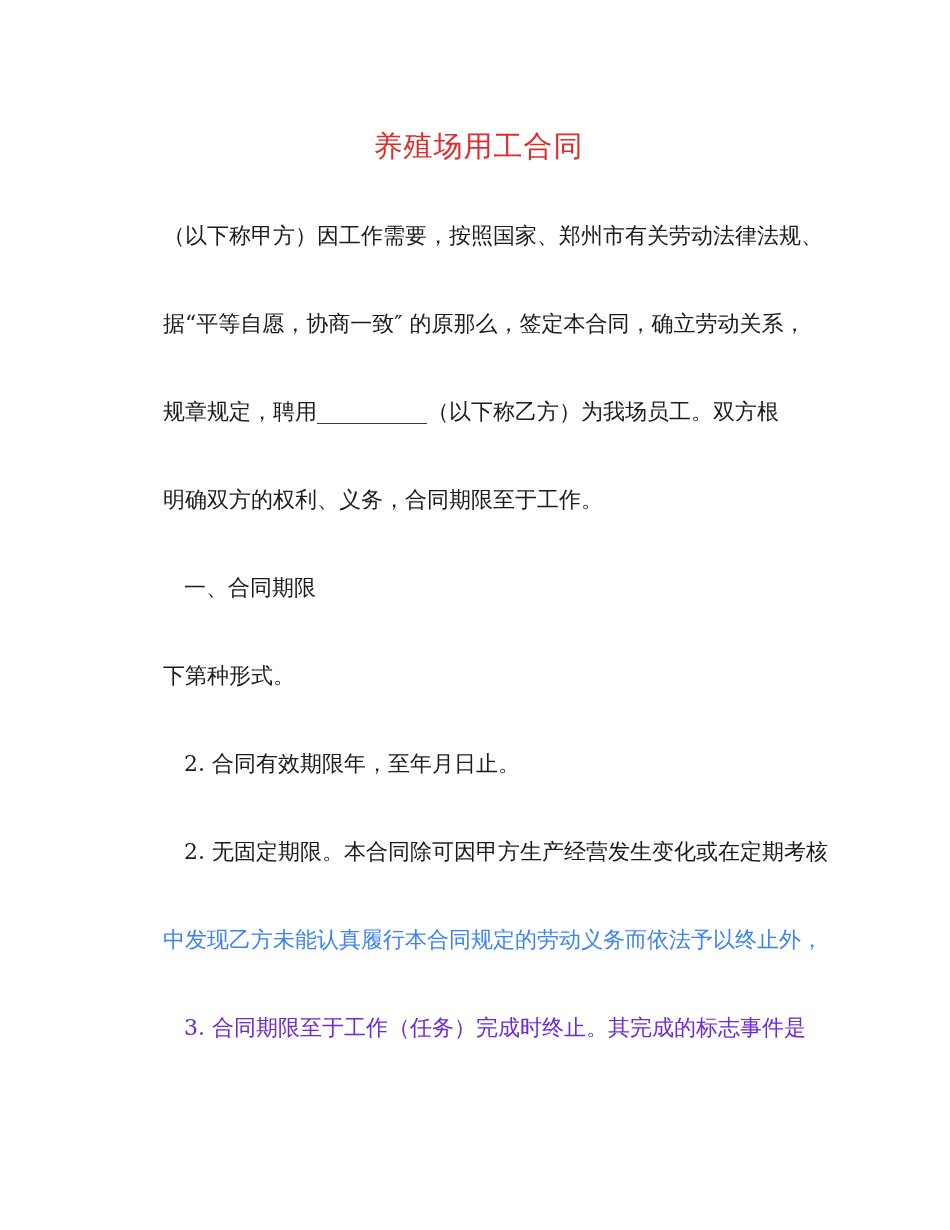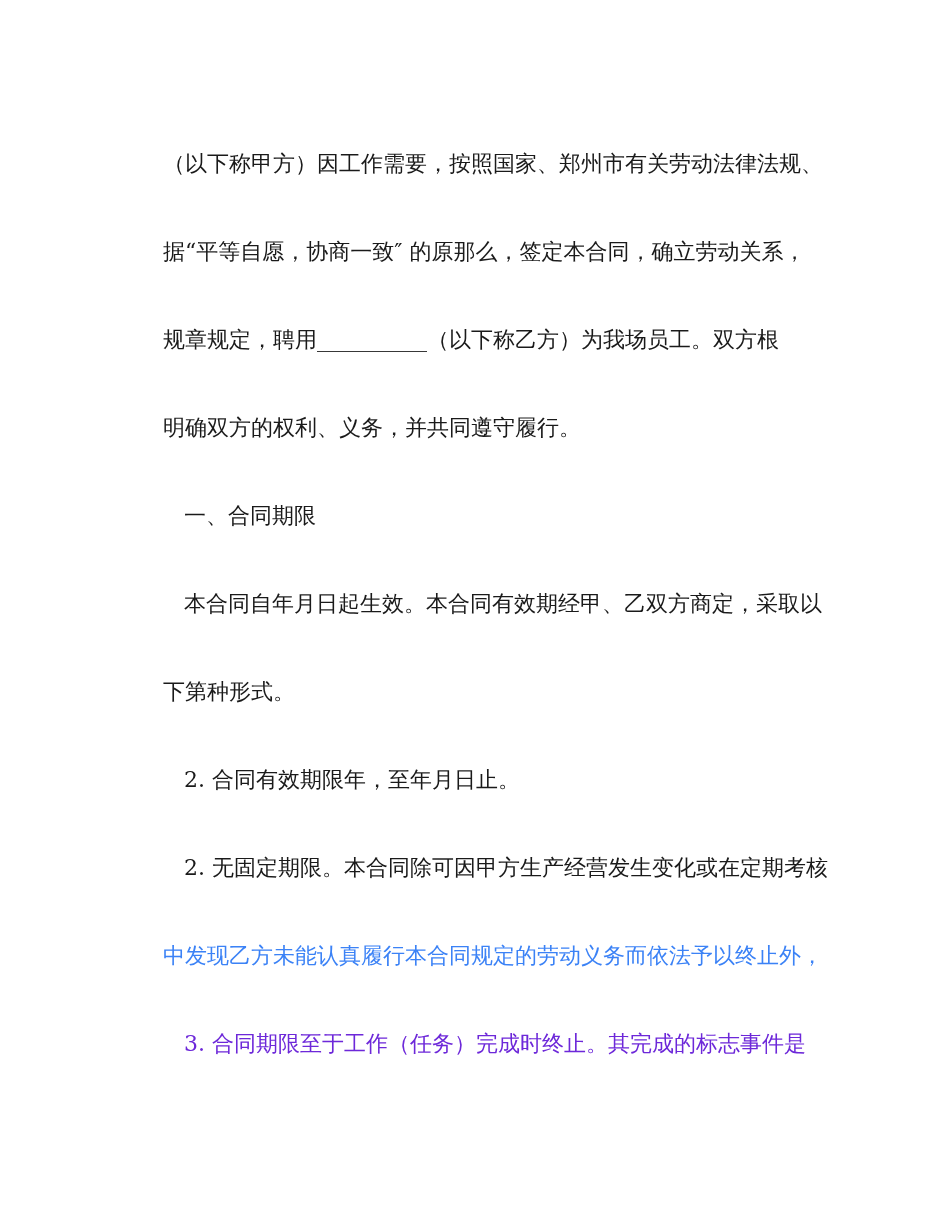--- a/index.html
+++ b/index.html
@@ -41,26 +41,26 @@
     
   }
   .text-line.indent {
     text-indent: 21px;
   }
 </style>
 </head>
 <body style="background: rgb(255, 255, 255);">
 
 <div class="page">
+  <h1 class="doc-title" style="color: rgb(224, 43, 43);">养殖场用工合同</h1>
   <div class="doc-body" id="doc-body">
       <p class="text-line" style="color: rgb(26, 26, 26);">（以下称甲方）因工作需要，按照国家、郑州市有关劳动法律法规、</p>
       <p class="text-line" style="color: rgb(26, 26, 26);">据“平等自愿，协商一致″ 的原那么，签定本合同，确立劳动关系，</p>
       <p class="text-line" style="color: rgb(26, 26, 26);">规章规定，聘用__________（以下称乙方）为我场员工。双方根</p>
-      <p class="text-line" style="color: rgb(26, 26, 26);">明确双方的权利、义务，并共同遵守履行。</p>
+      <p class="text-line" style="color: rgb(26, 26, 26);">明确双方的权利、义务，合同期限至于工作。</p>
       <p class="text-line indent" style="color: rgb(26, 26, 26);">一、合同期限</p>
-      <p class="text-line indent" style="color: rgb(26, 26, 26);">本合同自年月日起生效。本合同有效期经甲、乙双方商定，采取以</p>
       <p class="text-line" style="color: rgb(26, 26, 26);">下第种形式。</p>
       <p class="text-line indent" style="color: rgb(26, 26, 26);">2. 合同有效期限年，至年月日止。</p>
       <p class="text-line indent" style="color: rgb(26, 26, 26);">2. 无固定期限。本合同除可因甲方生产经营发生变化或在定期考核</p>
       <p class="text-line" style="color: #3b82f6;">中发现乙方未能认真履行本合同规定的劳动义务而依法予以终止外，</p>
       <p class="text-line indent" style="color: #6d28d9;">3. 合同期限至于工作（任务）完成时终止。其完成的标志事件是</p>
     </div>
 </div>
 
 </body></html>

